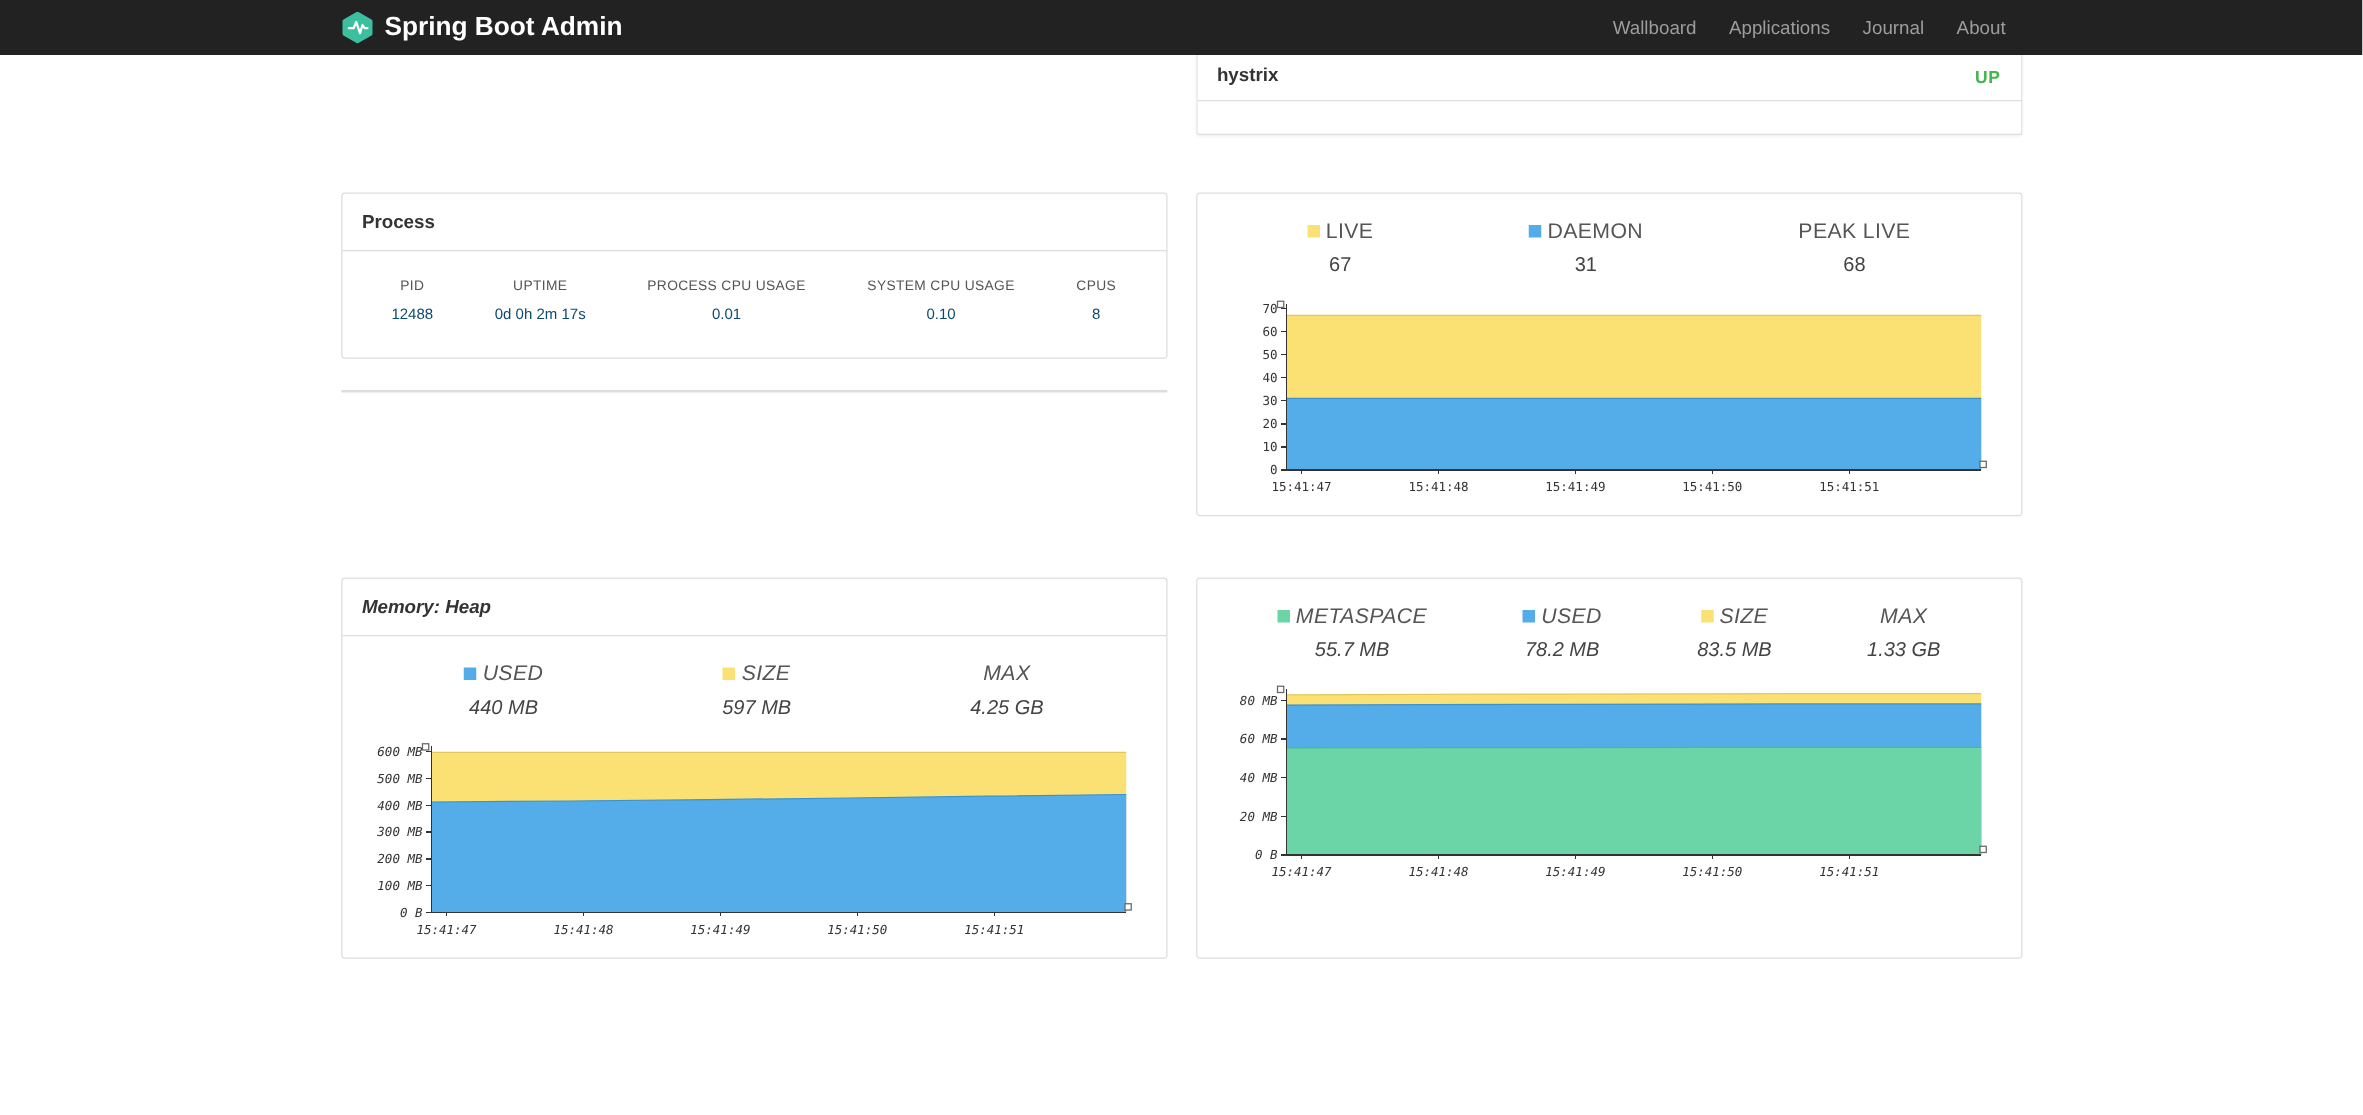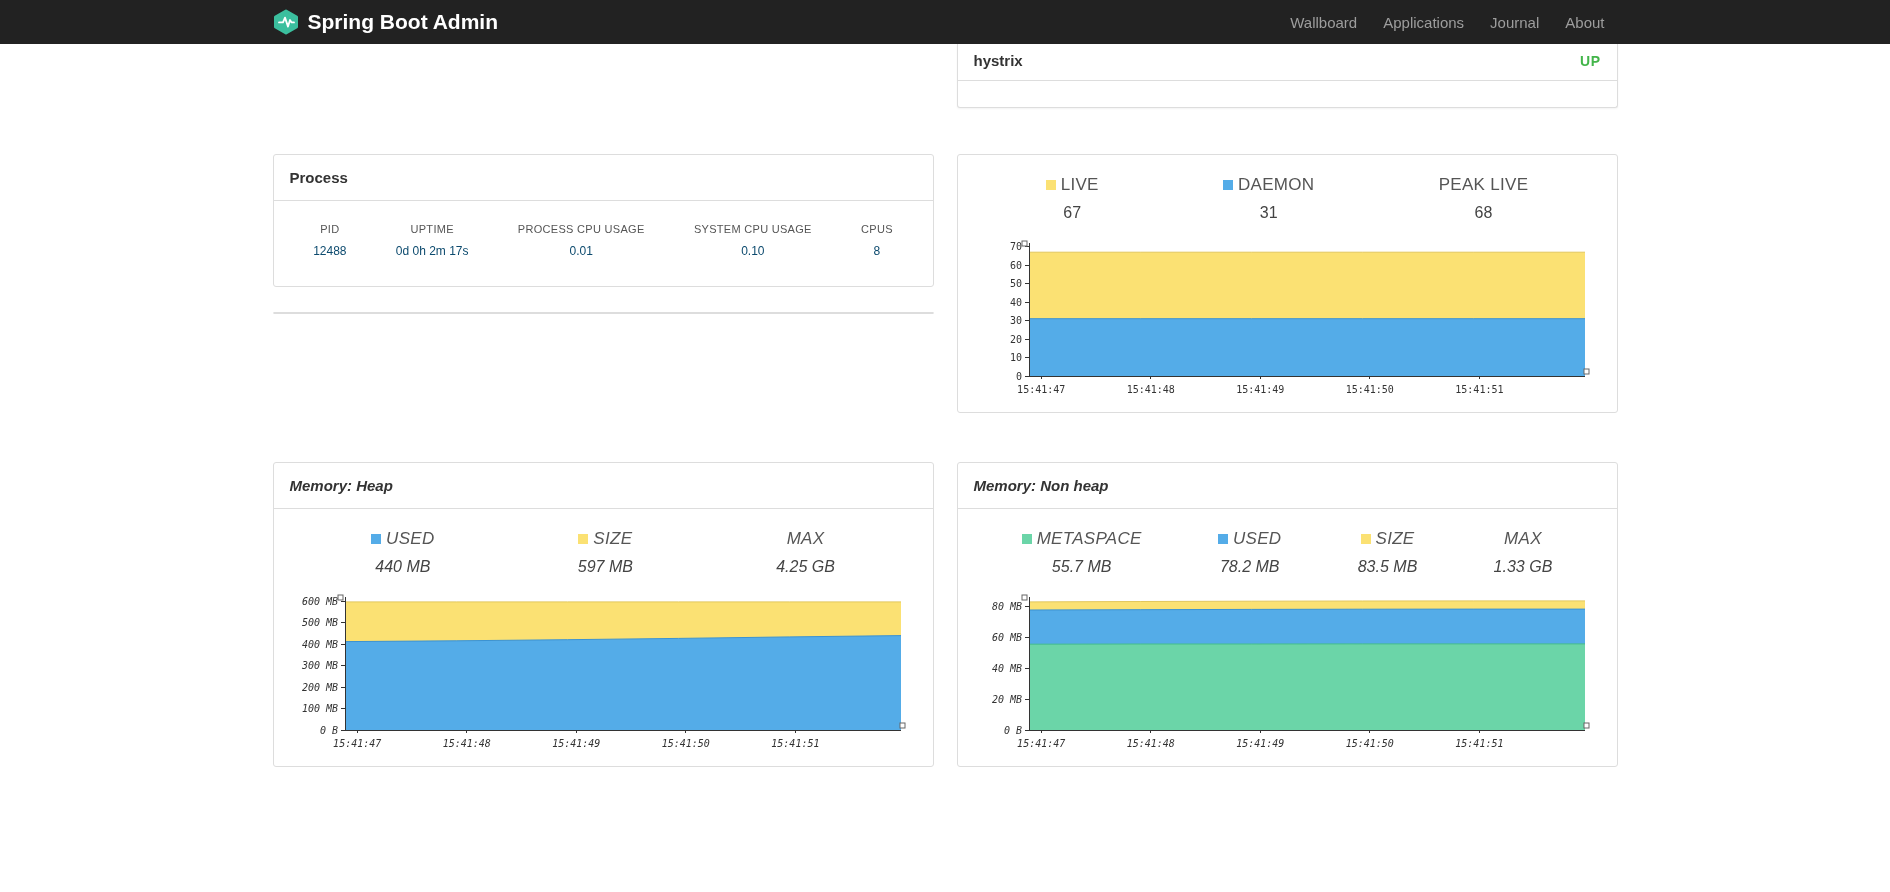--- a/index.html
+++ b/index.html
@@ -259,21 +259,20 @@
             <line x1="392.8" y1="140" x2="392.8" y2="143" stroke="#333" stroke-width="1" shape-rendering="crispEdges"></line>
             <text class="tick" x="392.8" y="157" text-anchor="middle">15:41:50</text>
             <line x1="502.4" y1="140" x2="502.4" y2="143" stroke="#333" stroke-width="1" shape-rendering="crispEdges"></line>
             <text class="tick" x="502.4" y="157" text-anchor="middle">15:41:51</text>
             <rect x="45" y="5" width="5" height="5" fill="#fff" stroke="#666"></rect>
             <rect x="607" y="133" width="5" height="5" fill="#fff" stroke="#666"></rect>
           </svg></div>
     </section>
 
     <section class="panel half">
-      <header class="panel-heading">Memory: Non heap</header>
       <div class="legend">
         <div class="legend-item">
           <div class="legend-top">
             <span class="swatch" style="background: rgb(107, 213, 168);"></span>
             <span class="legend-label">METASPACE</span>
           </div>
           <div class="legend-value">55.7 MB</div>
         </div>
         <div class="legend-item">
           <div class="legend-top">

